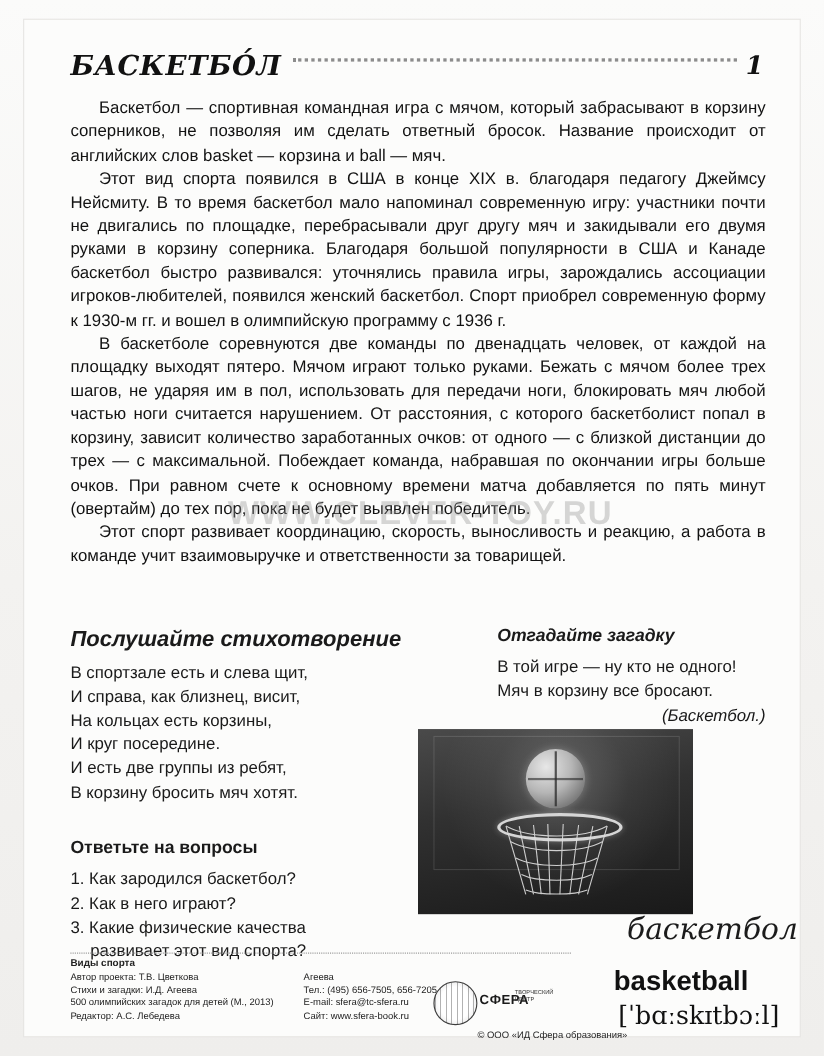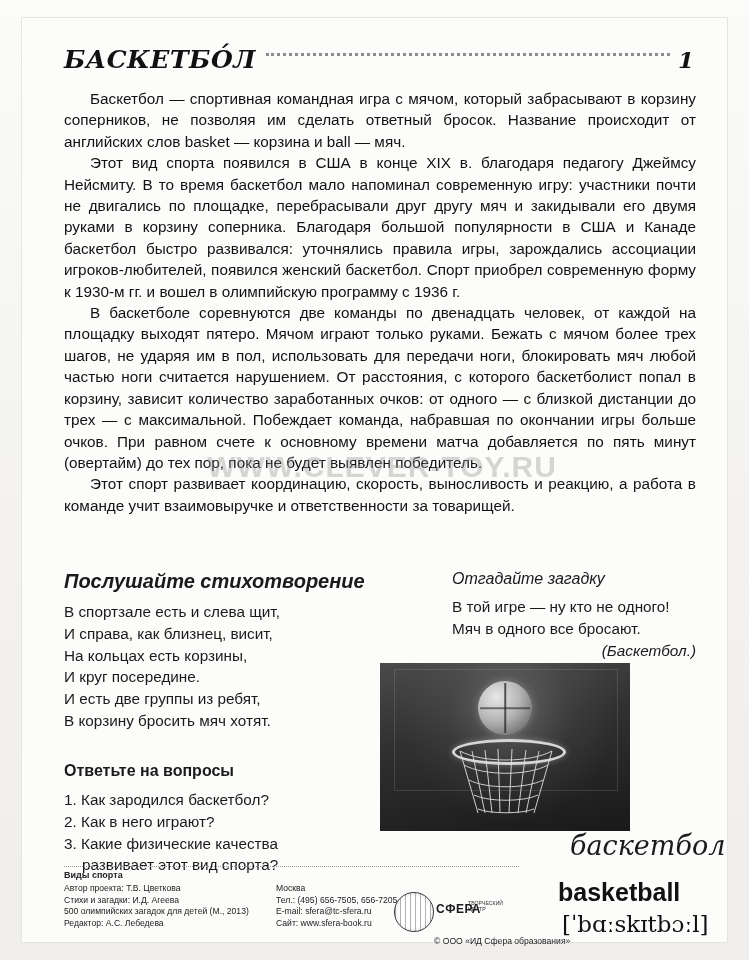--- a/index.html
+++ b/index.html
@@ -102,21 +102,21 @@
   }
 
   .riddle-block {
     position: absolute;
     left: 430px;
     top: 552px;
     width: 250px;
   }
   .riddle-head {
     font-style: italic;
-    font-weight: normal;
+    font-weight: bold;
     font-size: 16px;
     margin-bottom: 8px;
   }
   .riddle-line {
     font-size: 15.3px;
     line-height: 21.8px;
   }
   .riddle-answer {
     font-style: italic;
     font-size: 15.3px;
@@ -350,21 +350,21 @@
       <div class="poem-line">И справа, как близнец, висит,</div>
       <div class="poem-line">На кольцах есть корзины,</div>
       <div class="poem-line">И круг посередине.</div>
       <div class="poem-line">И есть две группы из ребят,</div>
       <div class="poem-line">В корзину бросить мяч хотят.</div>
     </div>
 
     <div class="riddle-block">
       <div class="riddle-head">Отгадайте загадку</div>
       <div class="riddle-line">В той игре — ну кто не одного!</div>
-      <div class="riddle-line">Мяч в одного все бросают.</div>
+      <div class="riddle-line">Мяч в корзину все бросают.</div>
       <div class="riddle-answer">(Баскетбол.)</div>
     </div>
 
     <div class="questions-block">
       <div class="q-head">Ответьте на вопросы</div>
       <div class="q-item">1. Как зародился баскетбол?</div>
       <div class="q-item">2. Как в него играют?</div>
       <div class="q-item">3. Какие физические качества</div>
       <div class="q-item">
           <span class="cont">развивает этот вид спорта?</span>
@@ -402,21 +402,21 @@
     <div class="footer">
       <div class="f-title">Виды спорта</div>
       <div class="footer-cols">
         <div class="fcol-left">
           <div>Автор проекта: Т.В. Цветкова</div>
           <div>Стихи и загадки: И.Д. Агеева</div>
           <div>500 олимпийских загадок для детей (М., 2013)</div>
           <div>Редактор: А.С. Лебедева</div>
         </div>
         <div class="fcol-right">
-          <div>Москва</div>
+          <div>Агеева</div>
           <div>Тел.: (495) 656-7505, 656-7205</div>
           <div>E-mail: sfera@tc-sfera.ru</div>
           <div>Сайт: www.sfera-book.ru</div>
         </div>
       </div>
     </div>
 
     <div class="sphere-logo">
       <div class="sphere-circle"></div>
       <div class="sphere-name">СФЕРА</div>

